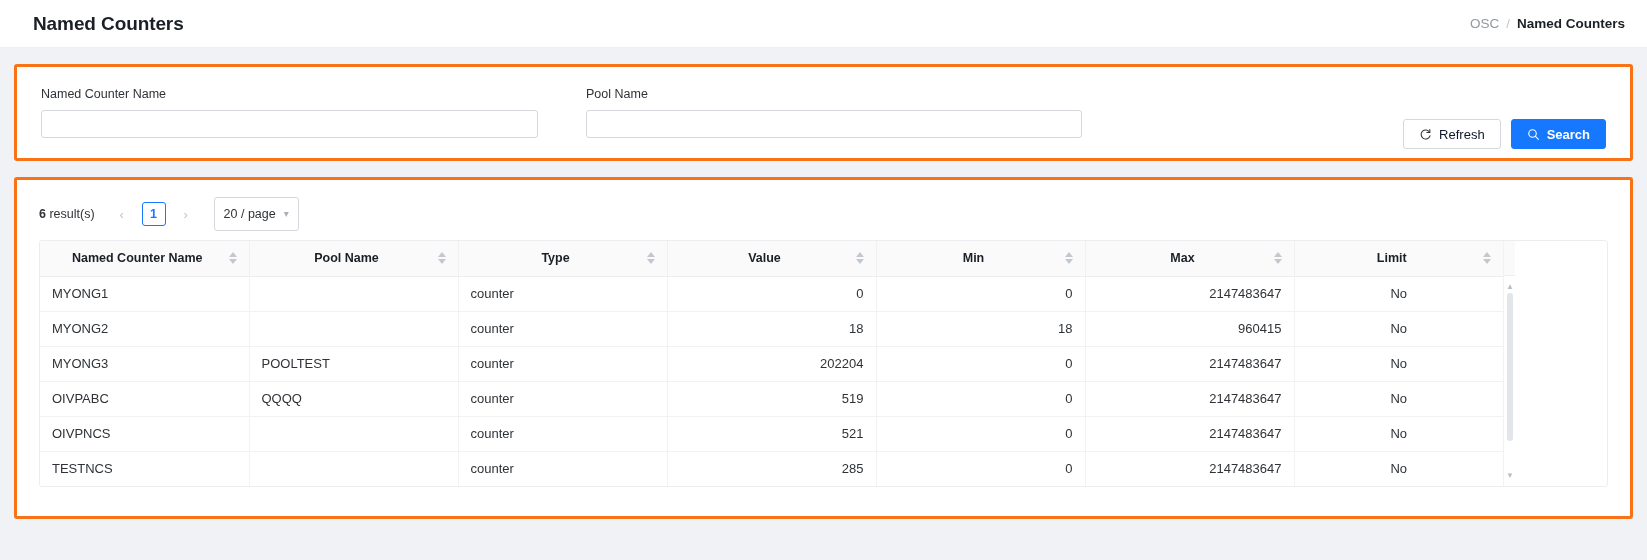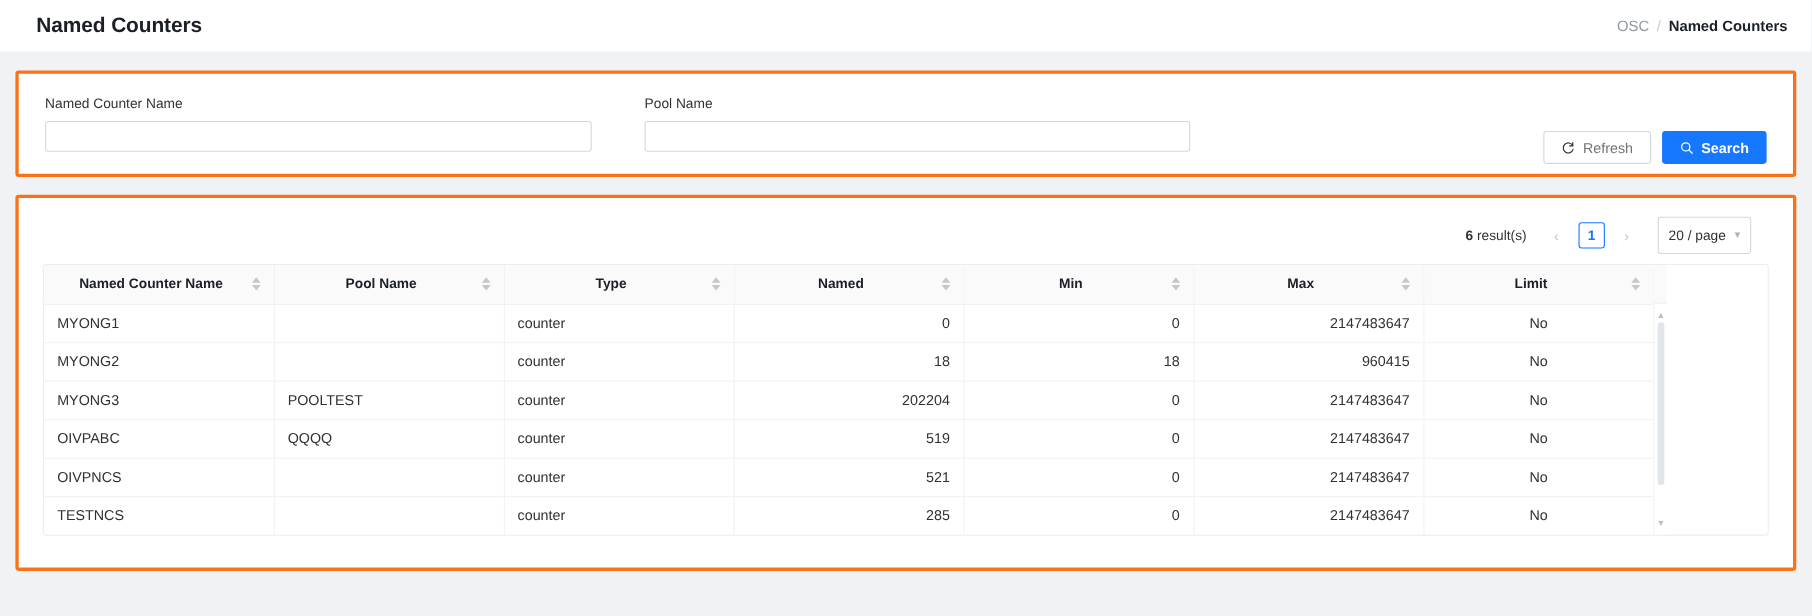--- a/index.html
+++ b/index.html
@@ -100,41 +100,41 @@
     gap: 7px;
     padding: 0 15px;
     cursor: pointer;
     font-family: "Liberation Sans", sans-serif;
     white-space: nowrap;
     border: 1px solid transparent;
   }
   .btn-default {
     background: #ffffff;
     border-color: #d4d8dd;
-    color: #737373;
+    color: #0f172a;
   }
   .btn-primary {
     background: #1677ff;
     color: #ffffff;
     font-weight: bold;
     border-color: #1677ff;
   }
   .btn svg { display: block; }
 
   
   .table-card {
     padding: 18px 22px 20px 22px;
     height: 342px;
     position: relative;
   }
   .pager {
     height: 32px;
     display: flex;
     align-items: center;
-    justify-content: flex-end;
+    justify-content: flex-start;
     gap: 9px;
     padding-right: 16px;
   }
   .pager-count {
     font-size: 12.5px;
     color: #2f3337;
     margin-right: 7px;
   }
   .pager-count b { font-weight: bold; }
   .pager-arrow {
@@ -375,21 +375,21 @@
                 <div class="th-inner">
                   <span class="th-label">Type</span>
                   <span class="sorter">
                     <i class="up"></i>
                     <i class="dn"></i>
                   </span>
                 </div>
               </th>
               <th>
                 <div class="th-inner">
-                  <span class="th-label">Named</span>
+                  <span class="th-label">Value</span>
                   <span class="sorter">
                     <i class="up"></i>
                     <i class="dn"></i>
                   </span>
                 </div>
               </th>
               <th>
                 <div class="th-inner">
                   <span class="th-label">Min</span>
                   <span class="sorter">

